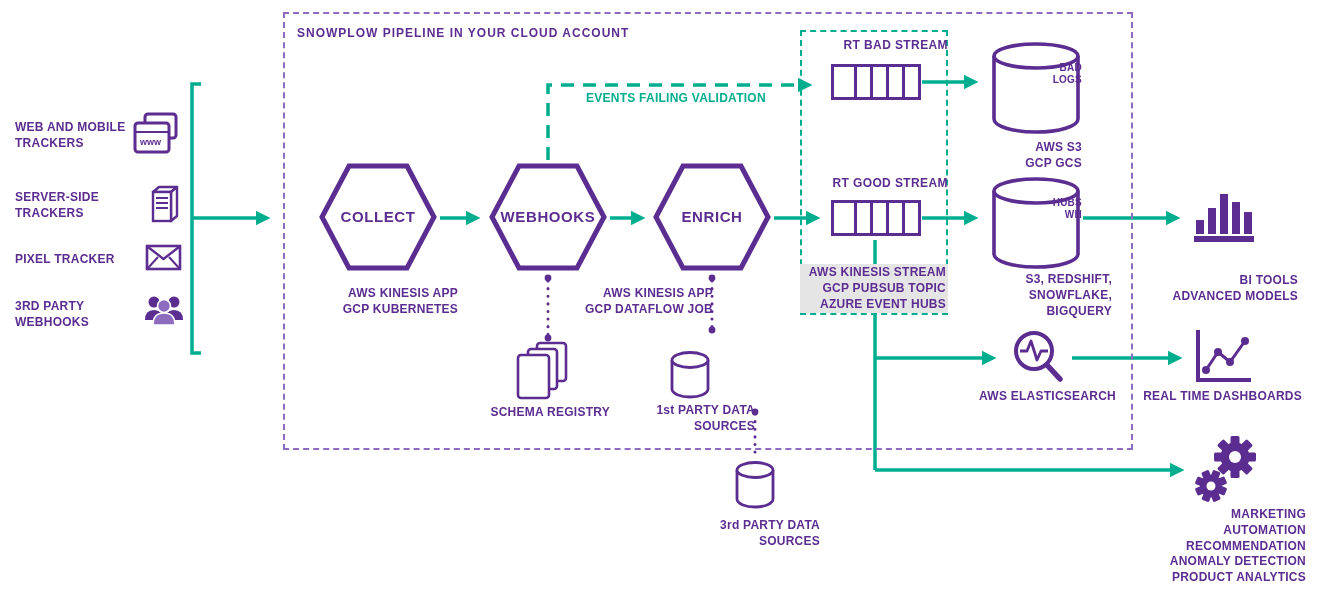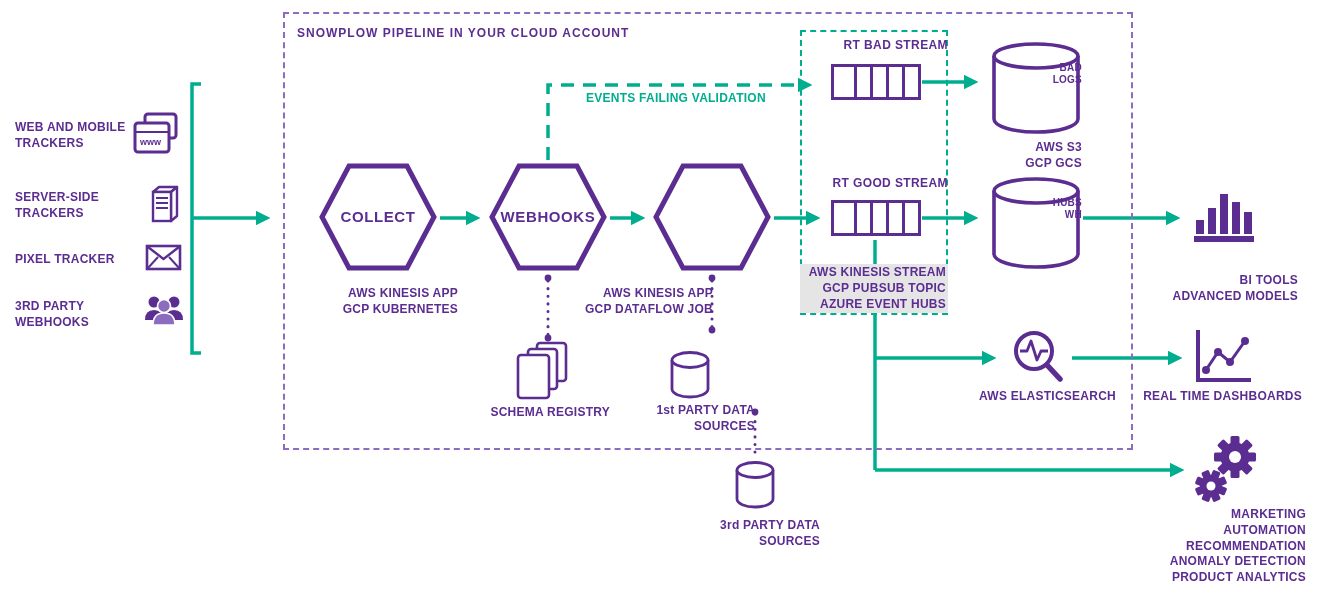--- a/index.html
+++ b/index.html
@@ -109,20 +109,21 @@
   <div class="abs txt hex-lbl" style="left:317px;top:161px;width:122px;height:112px">COLLECT</div>
 
   <svg class="abs" style="left:487px;top:161px" width="122" height="112">
     <polygon points="32,5 90,5 117,56 90,107 32,107 5,56" fill="#fff" stroke="#5C2D91" stroke-width="5"></polygon>
   </svg>
   <div class="abs txt hex-lbl" style="left:487px;top:161px;width:122px;height:112px">WEBHOOKS</div>
 
   <svg class="abs" style="left:651px;top:161px" width="122" height="112">
     <polygon points="32,5 90,5 117,56 90,107 32,107 5,56" fill="#fff" stroke="#5C2D91" stroke-width="5"></polygon>
   </svg>
+  <div class="abs txt hex-lbl" style="left:651px;top:161px;width:122px;height:112px">ENRICH</div>
 
   <div class="abs txt center" style="left:298px;top:286px;width:160px">AWS KINESIS APP
 GCP KUBERNETES</div>
   <div class="abs txt center" style="left:553px;top:286px;width:160px">AWS KINESIS APP
 GCP DATAFLOW JOB</div>
 
   <div class="abs txt teal-txt" style="left:586px;top:91px;white-space:nowrap">EVENTS FAILING VALIDATION</div>
 
   <div class="abs txt center stream-lbl" style="left:800px;top:38px;width:148px">RT BAD STREAM</div>
   <div class="abs queue" style="left:831px;top:64px;width:90px;height:36px">
@@ -154,20 +155,22 @@
 LOGS</div>
   <div class="abs txt center" style="left:990px;top:140px;width:92px">AWS S3
 GCP GCS</div>
 
   <svg class="abs" style="left:990px;top:175px" width="92" height="96">
     <path d="M4,16 V79 A42,13 0 0 0 88,79 V16" fill="#fff" stroke="#5C2D91" stroke-width="3.6"></path>
     <ellipse cx="46" cy="16" rx="42" ry="12" fill="#fff" stroke="#5C2D91" stroke-width="3.6"></ellipse>
   </svg>
   <div class="abs txt center cyl-lbl" style="left:990px;top:197px;width:92px">HUBS
 WH</div>
+  <div class="abs txt center" style="left:960px;top:272px;width:152px">S3, REDSHIFT,
+SNOWFLAKE, BIGQUERY</div>
 
   <svg class="abs" style="left:1194px;top:182px" width="62" height="62">
     <rect x="2" y="38" width="8" height="14" fill="#5C2D91"></rect>
     <rect x="14" y="26" width="8" height="26" fill="#5C2D91"></rect>
     <rect x="26" y="12" width="8" height="40" fill="#5C2D91"></rect>
     <rect x="38" y="20" width="8" height="32" fill="#5C2D91"></rect>
     <rect x="50" y="30" width="8" height="22" fill="#5C2D91"></rect>
     <rect x="0" y="54" width="60" height="6" fill="#5C2D91"></rect>
   </svg>
   <div class="abs txt center" style="left:1158px;top:273px;width:140px">BI TOOLS

